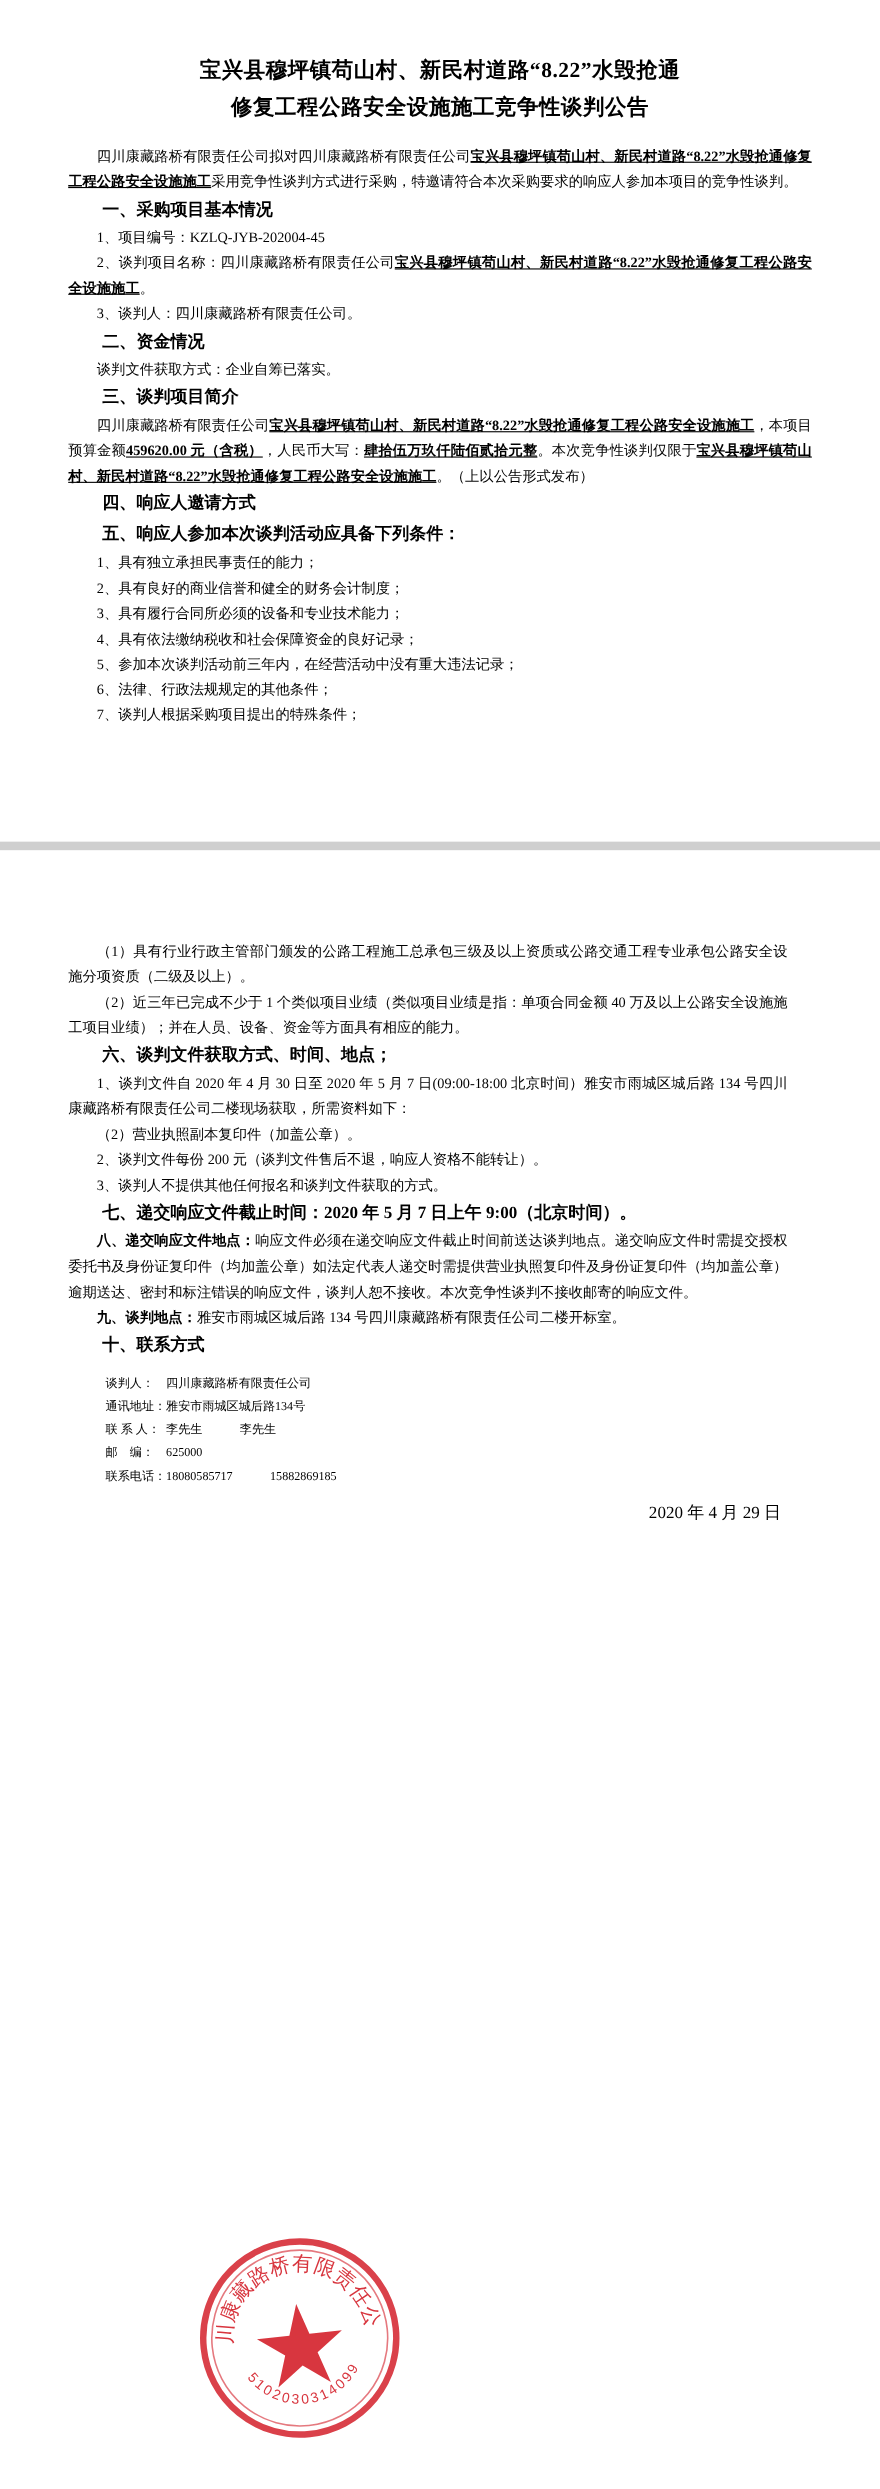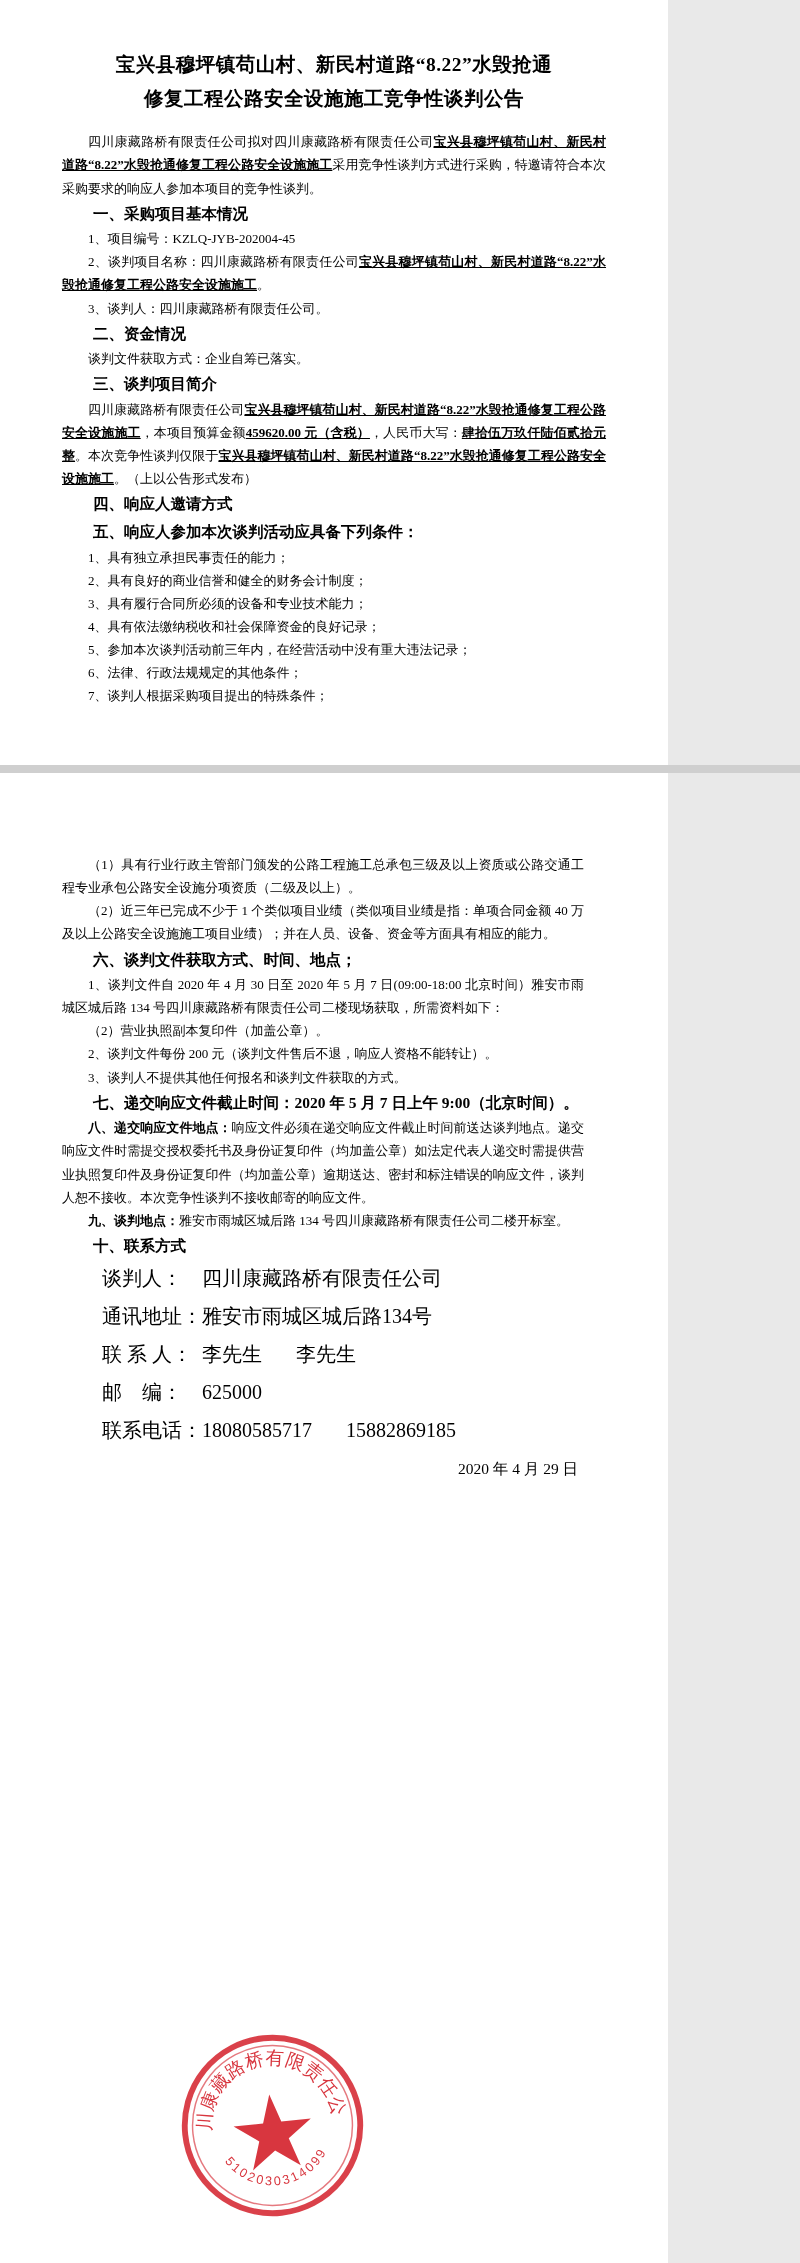--- a/index.html
+++ b/index.html
@@ -9,21 +9,21 @@
   }
   body {
     font-family: "Liberation Serif", "DejaVu Serif", serif;
   }
   .page-stack {
     width: 800px;
     margin: 0 auto;
     background: #e9e9e9;
   }
   .page {
-    width: 668px;
+    width: 800px;
     background: #ffffff;
     box-sizing: border-box;
     position: relative;
   }
   .page1 {
     height: 765px;
     padding: 48px 62px 0 62px;
   }
   .page-gap {
     height: 8px;
@@ -70,25 +70,25 @@
     font-weight: bold;
   }
   .sign-date {
     font-size: 15.5px;
     text-align: right;
     margin: 10px 0 0 0;
     padding-right: 6px;
     color: #000;
   }
   .contact-table {
-    font-size: 20px;
+    font-size: 11px;
     line-height: 1.9;
     color: #000;
     text-indent: 0;
-    margin: 0;
+    margin: 12px;
     padding-left: 2em;
   }
   .contact-row {
     display: block;
     white-space: pre;
   }
   .lbl {
     display: inline-block;
     min-width: 5em;
   }

